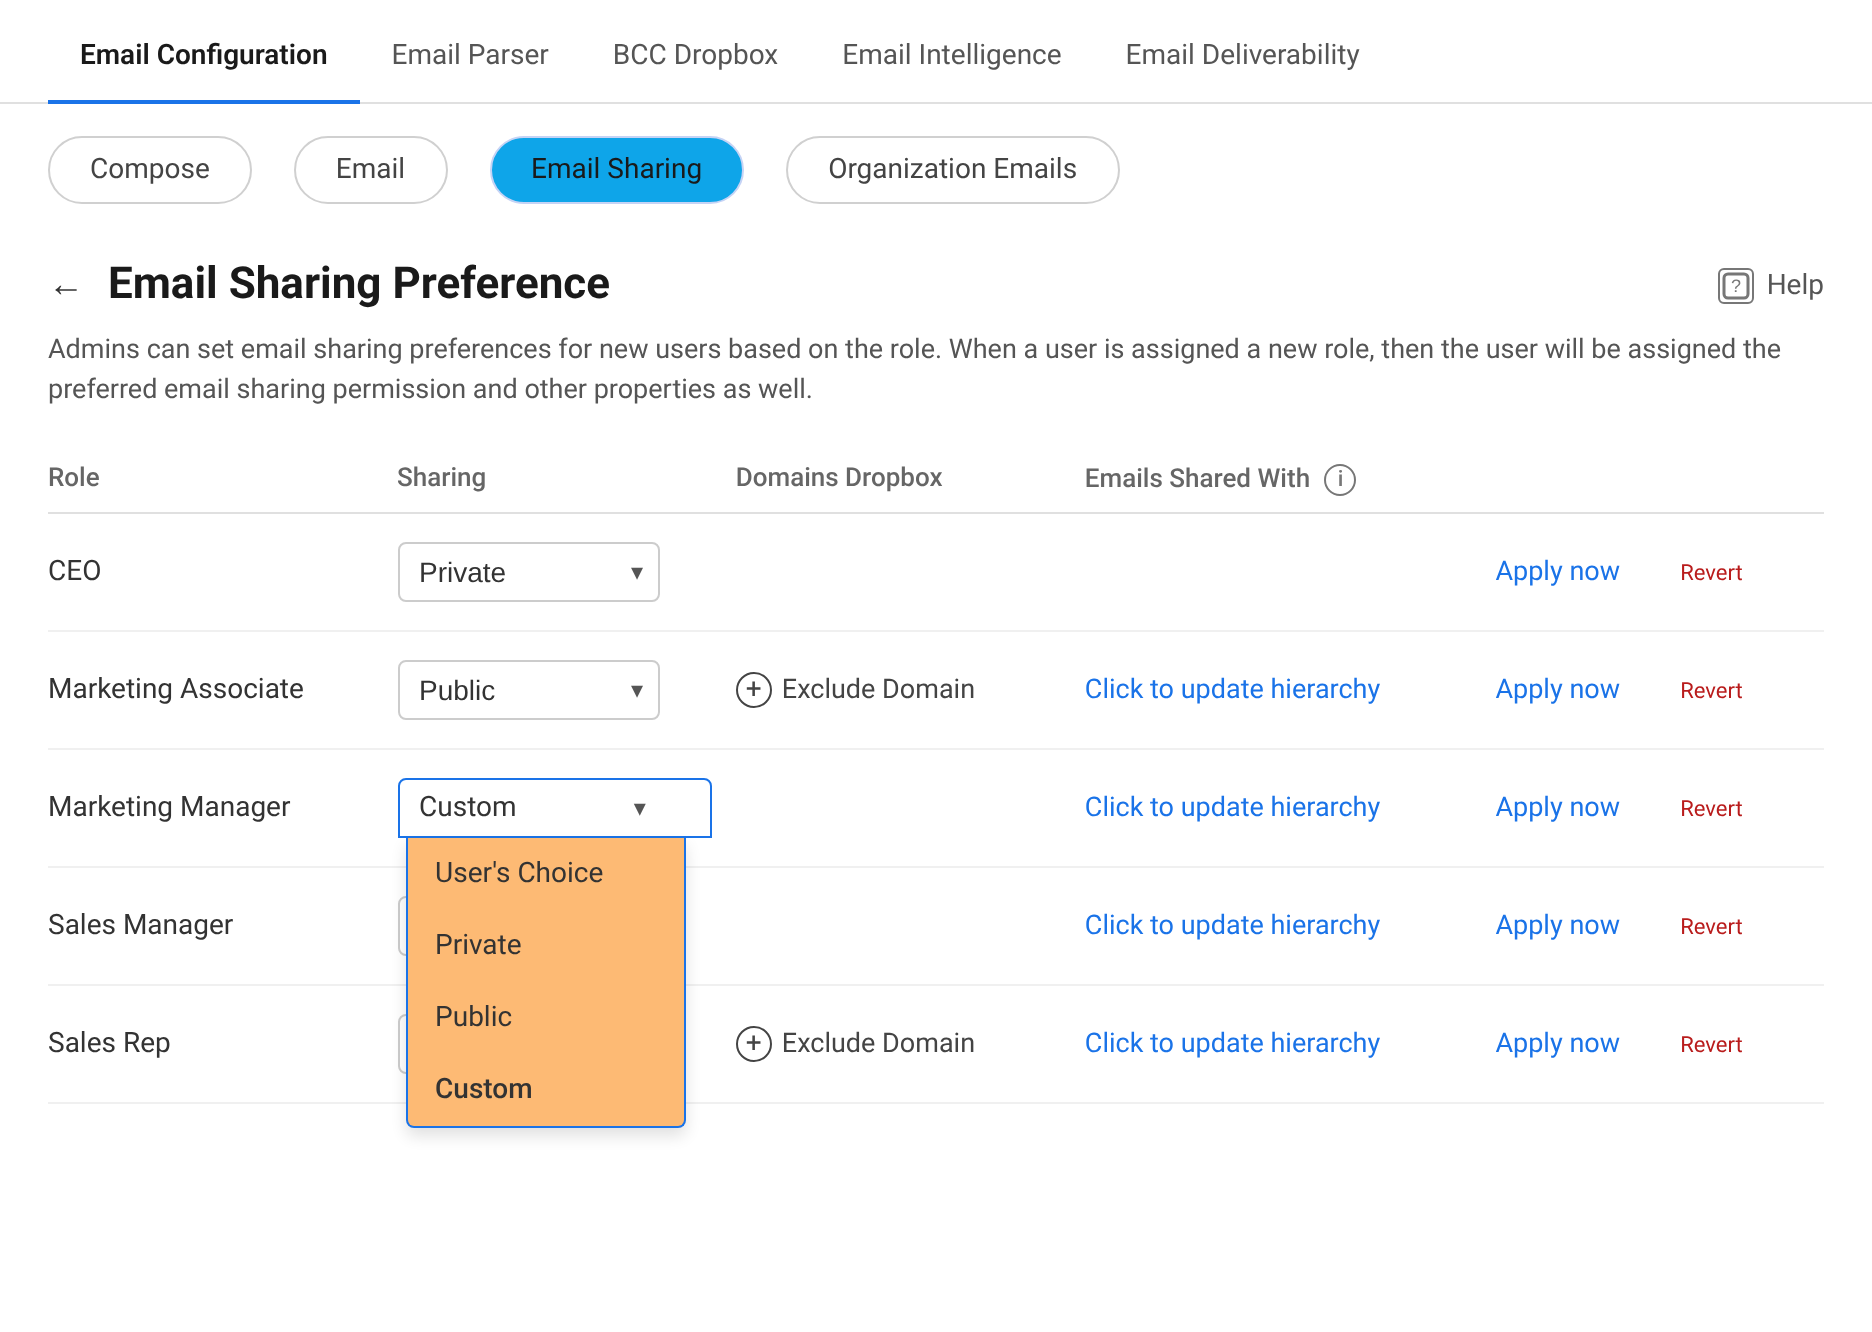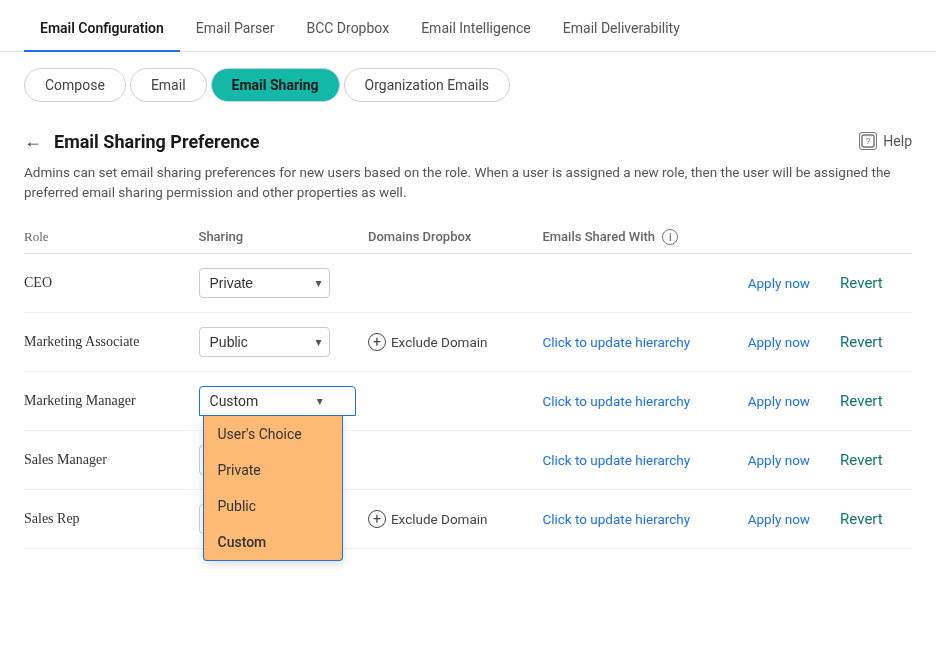--- a/index.html
+++ b/index.html
@@ -35,57 +35,57 @@
       color: #1a1a1a;
       font-weight: 600;
       border-bottom: 2px solid #1a73e8;
     }
 
     
     .sub-nav {
       display: flex;
       align-items: flex-start;
       padding: 16px 24px;
-      gap: 4px;
+      gap: 21px;
     }
     .sub-nav-item {
       padding: 8px 20px;
       border-radius: 20px;
       border: 1px solid #d0d0d0;
       cursor: pointer;
       font-size: 14px;
       color: #444;
       background: #fff;
     }
     .sub-nav-item.active {
-      background: #14b8a6;
+      background: #0ea5e9;
       border-color: #c5d3f5;
       color: #1a1a1a;
-      font-weight: 700;
+      font-weight: 400;
     }
 
     
     .page-header {
       display: flex;
       align-items: center;
       justify-content: space-between;
       padding: 12px 24px 4px 24px;
     }
     .page-title-row {
       display: flex;
       align-items: center;
       gap: 12px;
     }
     .back-arrow {
       font-size: 18px;
       cursor: pointer;
       color: #333;
     }
     .page-title {
-      font-size: 18px;
+      font-size: 22px;
       font-weight: 700;
       color: #1a1a1a;
     }
     .help-btn {
       display: flex;
       align-items: center;
       gap: 6px;
       color: #555;
       cursor: pointer;
       font-size: 14px;
@@ -130,21 +130,21 @@
     }
     tbody tr {
       border-bottom: 1px solid #f0f0f0;
     }
     tbody td {
       padding: 14px 12px 14px 0;
       vertical-align: middle;
       font-size: 14px;
       color: #333;
     }
-    .col-role { width: 170px; font-family: Liberation Serif, serif; }
+    .col-role { width: 170px; }
     .col-sharing { width: 165px; }
     .col-domains { width: 170px; }
     .col-emails { width: 200px; }
     .col-apply { width: 90px; }
     .col-revert { width: 70px; }
 
     
     .select-wrapper {
       position: relative;
       display: inline-flex;
@@ -211,23 +211,23 @@
     }
 
     
     .link-blue {
       color: #1a73e8;
       cursor: pointer;
       font-size: 13.5px;
     }
     
     .link-red {
-      color: #0f766e;
-      cursor: pointer;
-      font-size: 15px;
+      color: #b91c1c;
+      cursor: pointer;
+      font-size: 11px;
     }
 
     
     .exclude-domain-btn {
       display: flex;
       align-items: center;
       gap: 5px;
       color: #444;
       cursor: pointer;
       font-size: 13.5px;

